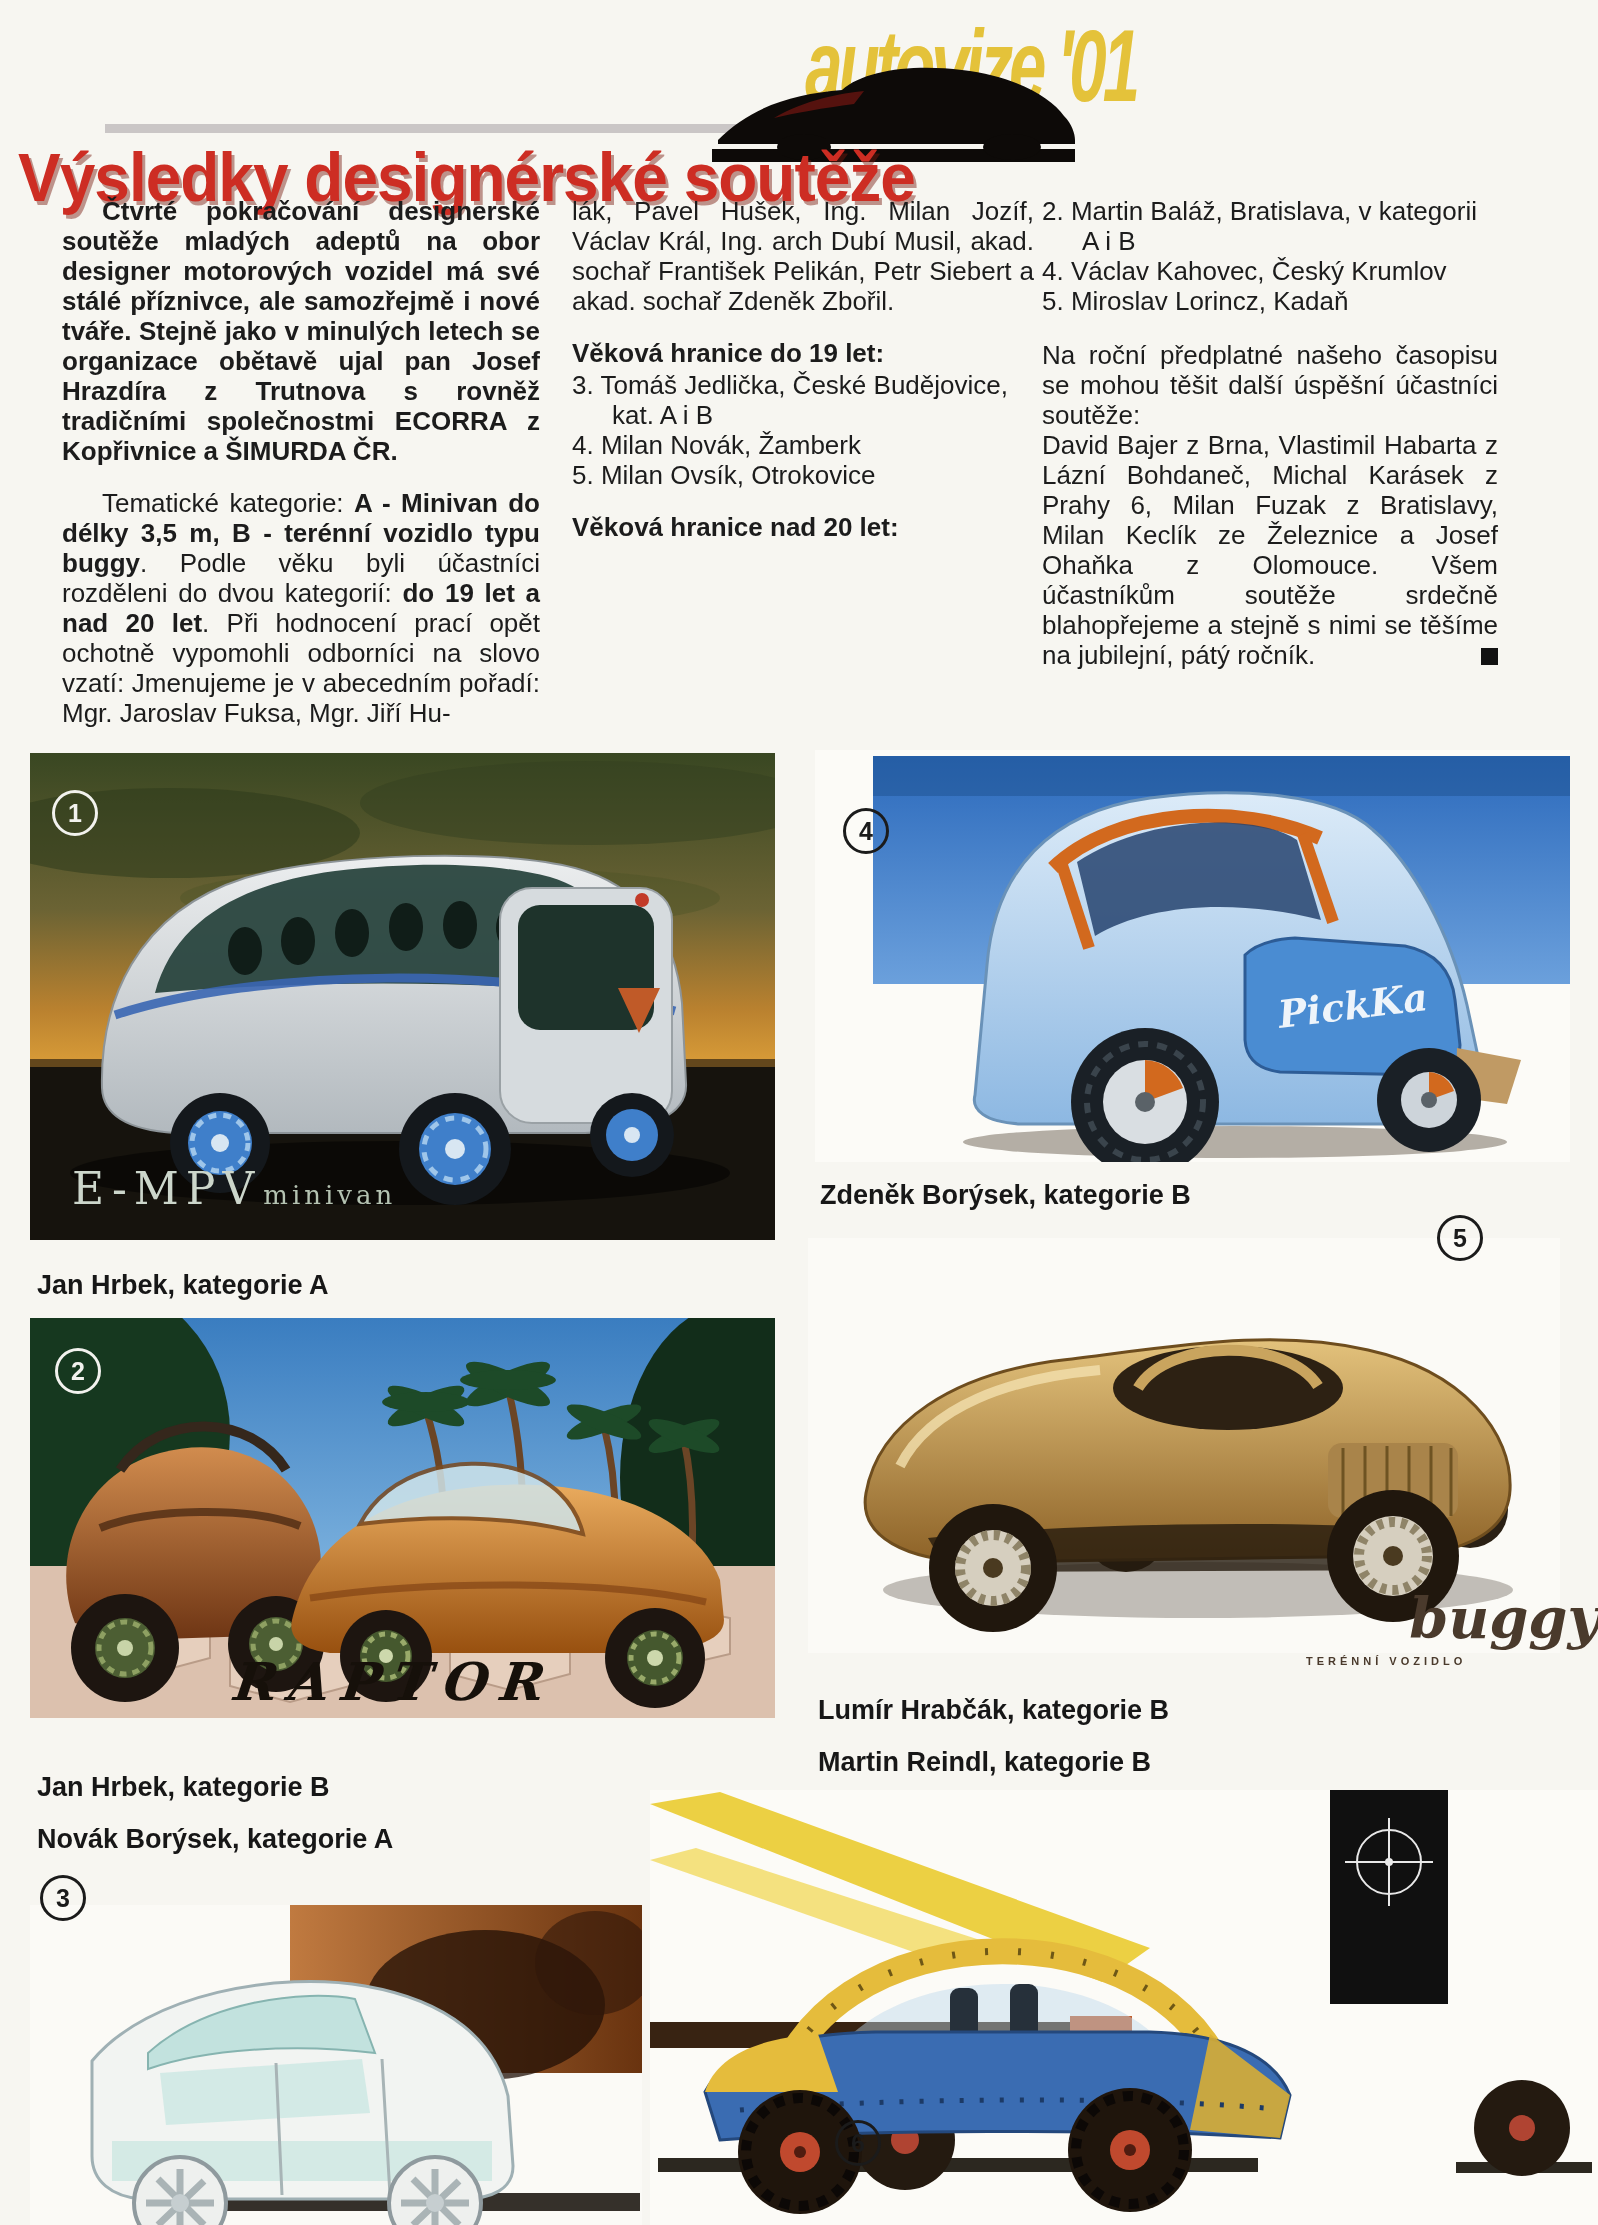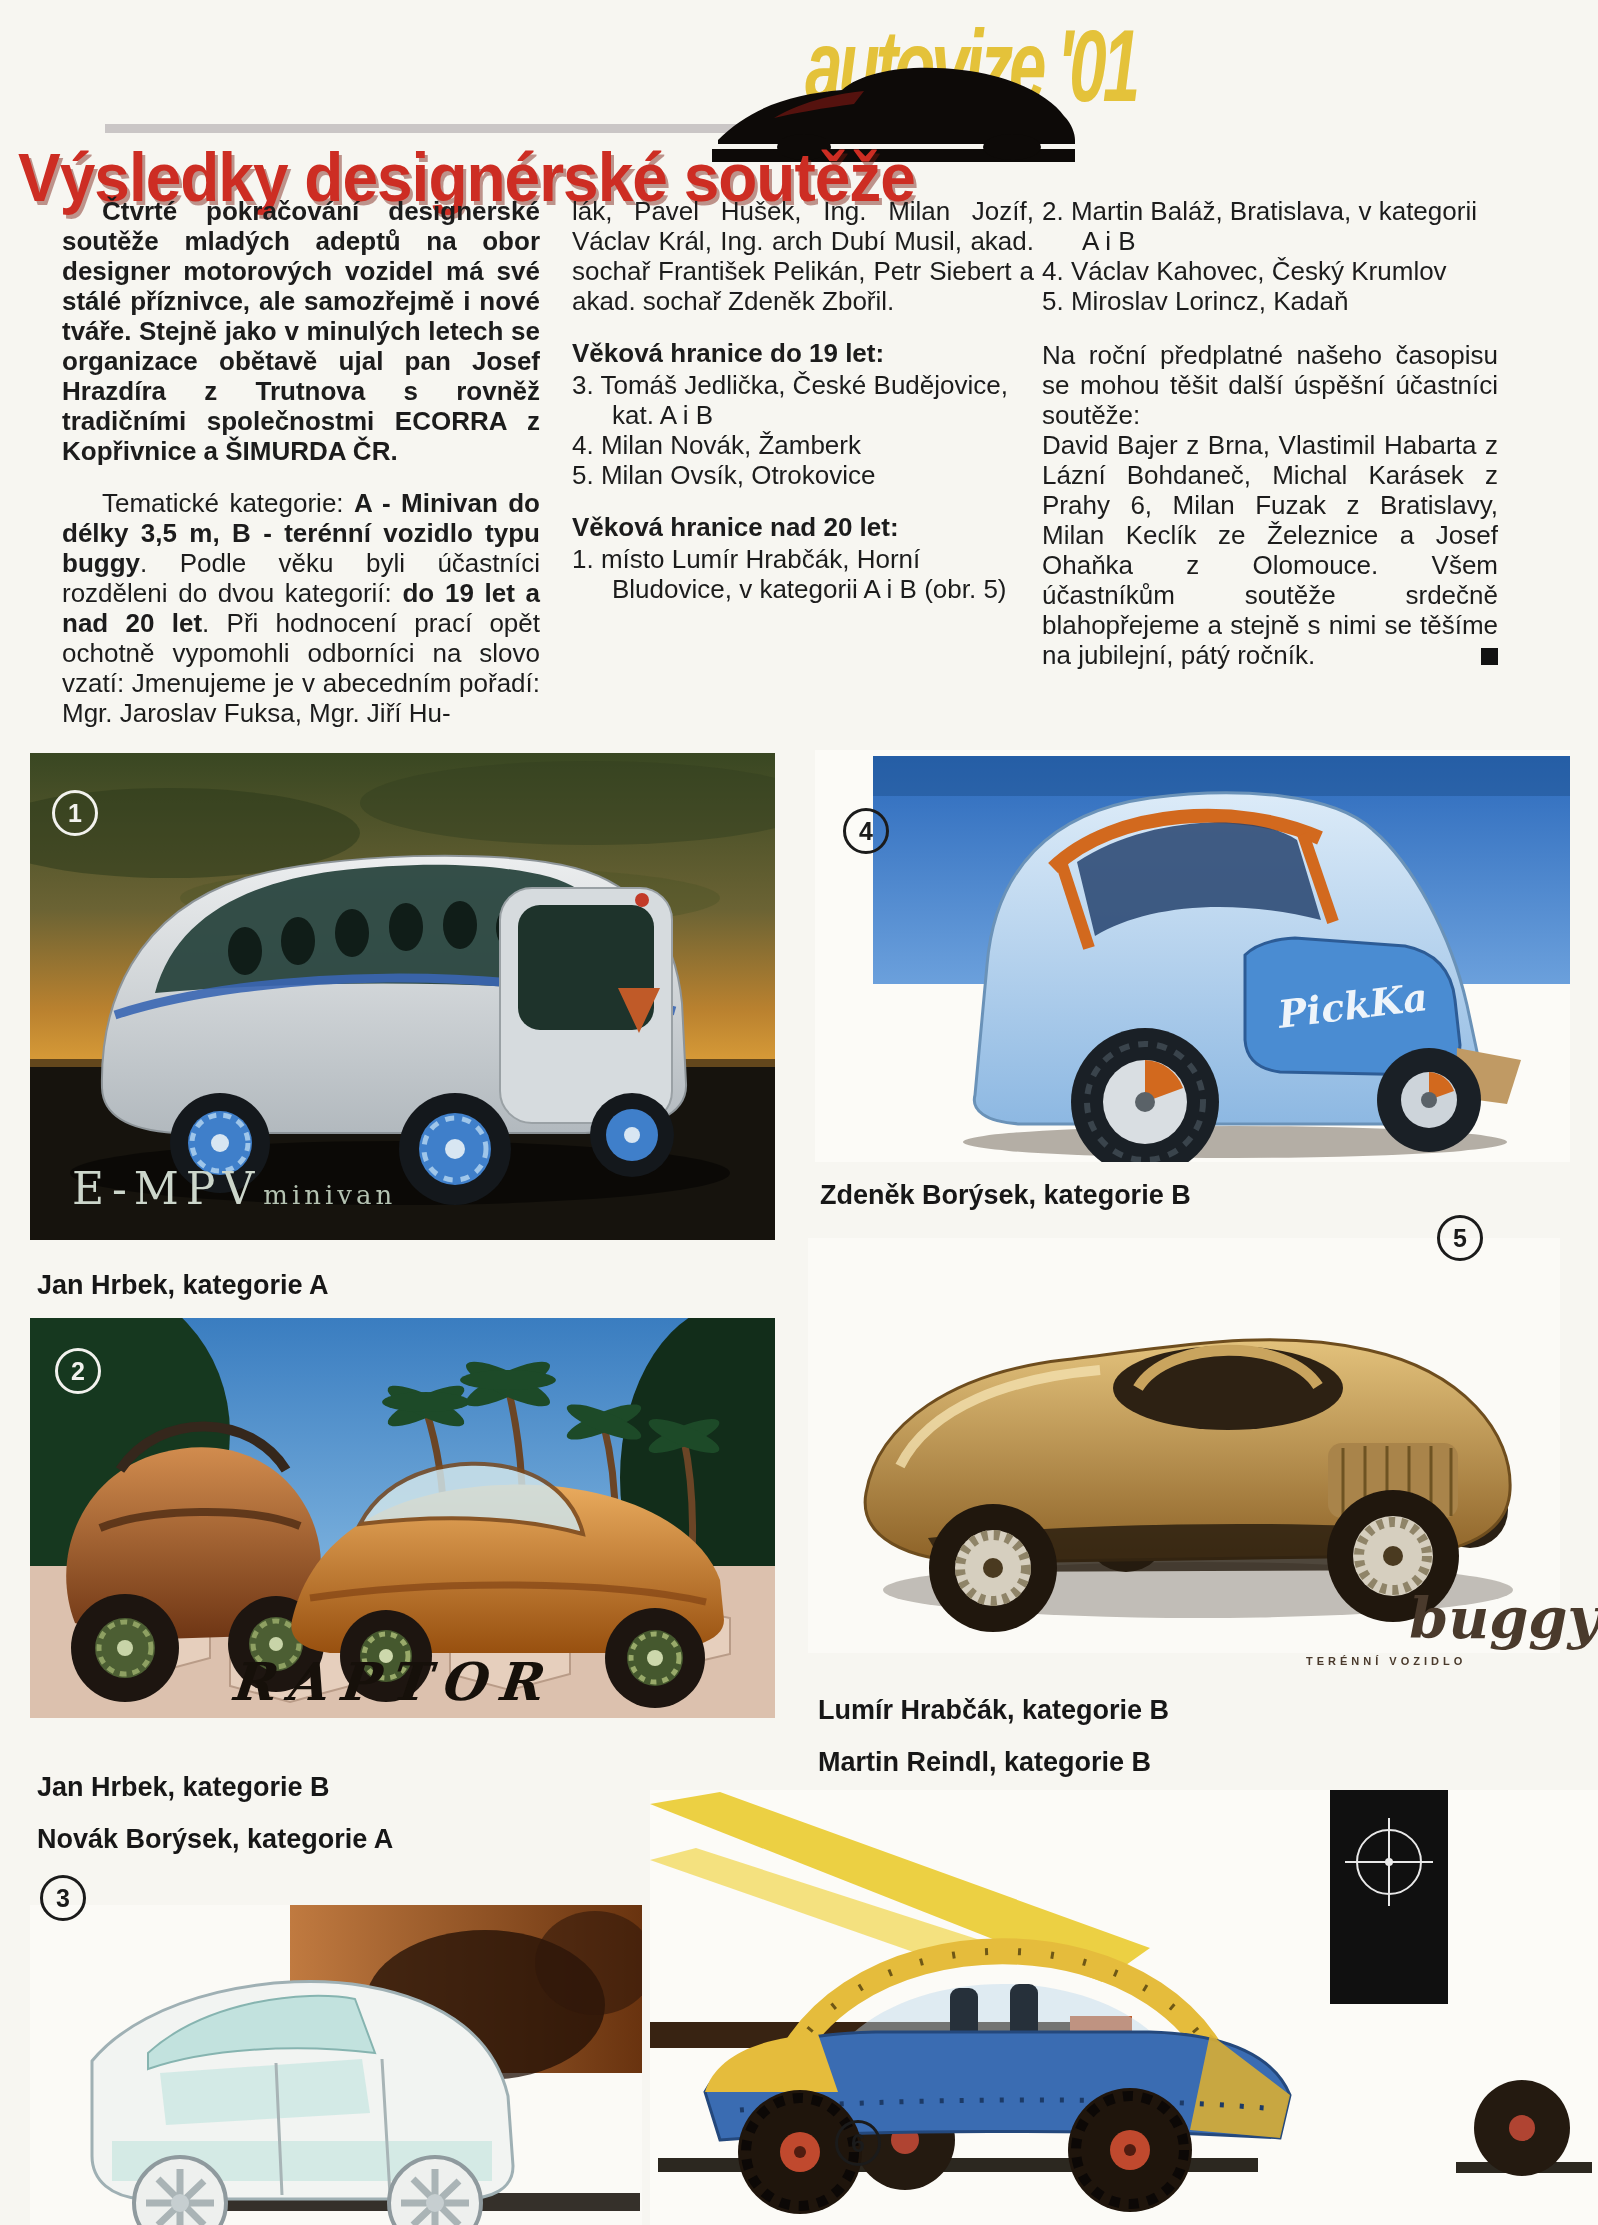--- a/index.html
+++ b/index.html
@@ -71,21 +71,20 @@
     <p class="indent tight"><span>Tematické kategorie: </span><span class="b">A - Minivan do délky 3,5 m, B - terénní vozidlo typu buggy</span><span>. Podle věku byli účastníci rozděleni do dvou kategorií: </span><span class="b">do 19 let a nad 20 let</span><span>. Při hodnocení prací opět ochotně vypomohli odborníci na slovo vzatí: Jmenujeme je v abecedním pořadí: Mgr. Jaroslav Fuksa, Mgr. Jiří Hu-</span></p>
   </div>
 
   <div class="col col2">
     <p>lák, Pavel Hušek, Ing. Milan Jozíf, Václav Král, Ing. arch Dubí Musil, akad. sochař František Pelikán, Petr Siebert a akad. sochař Zdeněk Zbořil.</p>
     <div class="subhead">Věková hranice do 19 let:</div>
     <div class="list-item">3. Tomáš Jedlička, České Budějovice, kat. A i B</div>
     <div class="list-item">4. Milan Novák, Žamberk</div>
     <div class="list-item">5. Milan Ovsík, Otrokovice</div>
     <div class="subhead">Věková hranice nad 20 let:</div>
-    <div class="list-item">1. místo Lumír Hrabčák, Horní Bludovice, v kategorii A i B (obr. 5)</div>
   </div>
 
   <div class="col col3">
     <div class="list-item">2. Martin Baláž, Bratislava, v kategorii A i B</div>
     <div class="list-item">4. Václav Kahovec, Český Krumlov</div>
     <div class="list-item">5. Miroslav Lorincz, Kadaň</div>
     <p class="tight" style="margin-top:24px !important">Na roční předplatné našeho časopisu se mohou těšit další úspěšní účastníci soutěže:</p>
     <p class="tight"><span>David Bajer z Brna, Vlastimil Habarta z Lázní Bohdaneč, Michal Karásek z Prahy 6, Milan Fuzak z Bratislavy, Milan Keclík ze Železnice a Josef Ohaňka z Olomouce. Všem účastníkům soutěže srdečně blahopřejeme a stejně s nimi se těšíme na jubilejní, pátý ročník.</span><span class="endmark"></span></p>
   </div>
 

